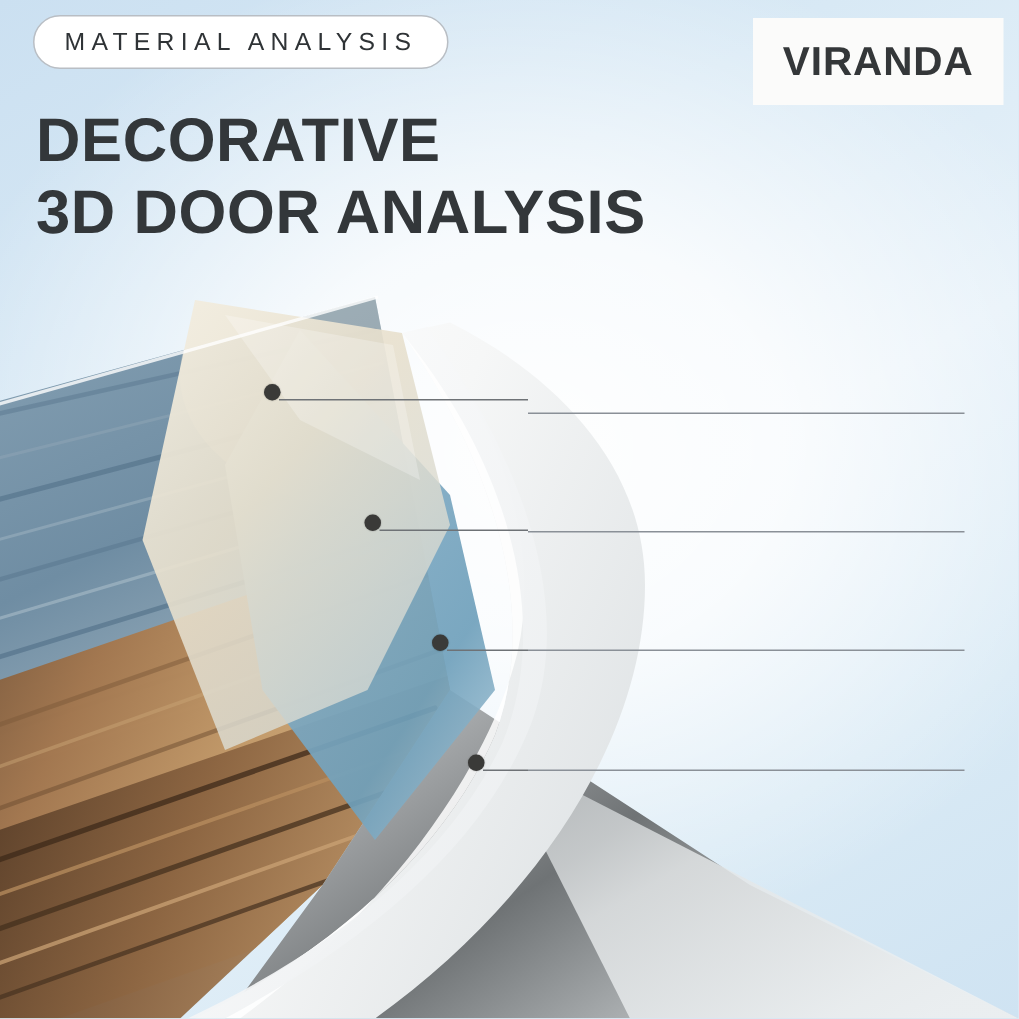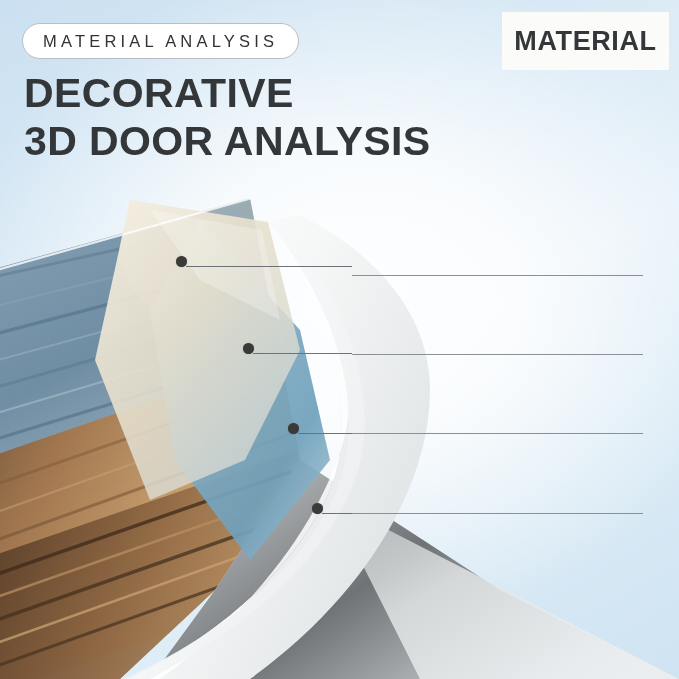--- a/index.html
+++ b/index.html
@@ -10,21 +10,21 @@
   }
   #stage{
     position:relative;width:679px;height:679px;overflow:hidden;
     background:
       radial-gradient(ellipse 500px 420px at 52% 44%, rgba(255,255,255,0.97) 0%, rgba(255,255,255,0.80) 34%, rgba(255,255,255,0.30) 62%, rgba(255,255,255,0) 80%),
       linear-gradient(150deg, #cbe0f1 0%, #d8e9f5 30%, #e6f1f9 55%, #d9eaf5 78%, #cfe3f2 100%);
   }
 
   
   .badge{
-    position:absolute;left:22px;top:23px;
+    position:absolute;left:22px;top:10px;
     height:36px;box-sizing:border-box;
     display:flex;align-items:center;
     padding:15px 20px;
     background:#ffffff;
     border:1.3px solid #b9bec4;
     border-radius:19px;
     font-size:16.5px;letter-spacing:4.2px;color:#2f3336;
     white-space:nowrap;
   }
   .title{
@@ -179,21 +179,21 @@
     <path d="M 268,62 C 340,150 368,255 335,335 C 300,410 225,472 125,519
              L 150,519 C 250,465 325,400 355,320 C 385,235 340,135 285,58 Z" fill="url(#gEdge)" opacity="0.95"></path>
 
     <path d="M -10,112 L 252,38" stroke="#ffffff" stroke-width="2.2" fill="none" opacity="0.8"></path>
   </svg>
 
   <div class="badge">MATERIAL ANALYSIS</div>
   <div class="title">DECORATIVE
 3D DOOR ANALYSIS</div>
   <div class="brand-box">
-    <span>MATERIAL</span>
+    <span>VIRANDA</span>
   </div>
 
   <div id="callouts">
       <div class="callout">
         <div class="dot" style="left: 176px; top: 256px;"></div>
         <div class="lead" style="left: 186px; top: 266px; width: 166px;"></div>
         <div class="uline" style="left: 352px; top: 275px; width: 291px;"></div>
       </div>
       <div class="callout">
         <div class="dot" style="left: 243px; top: 343px;"></div>

